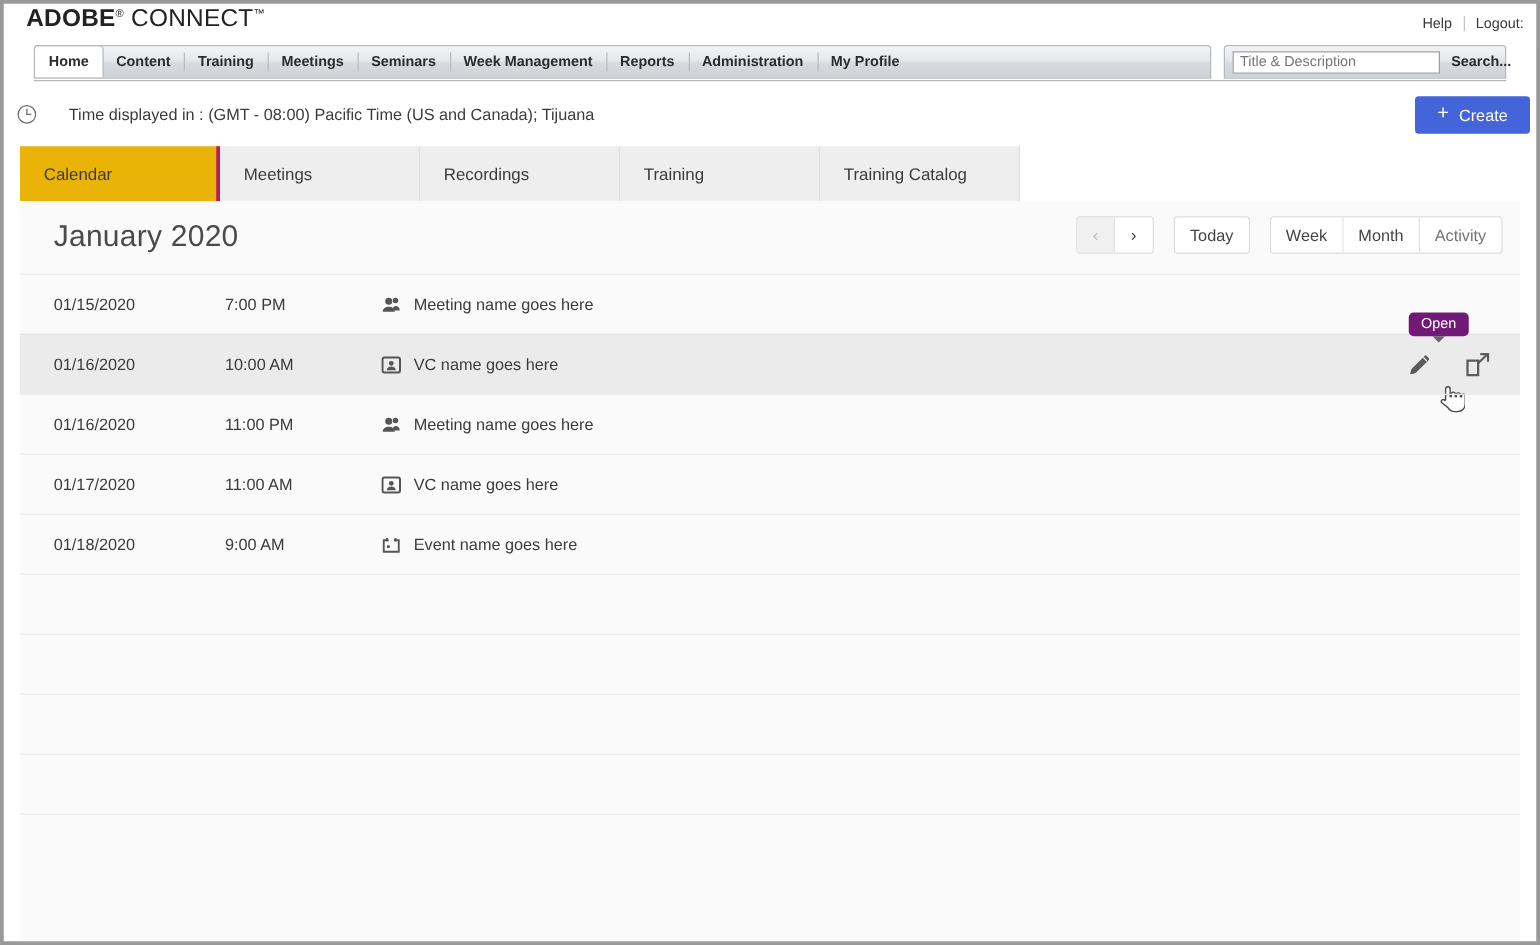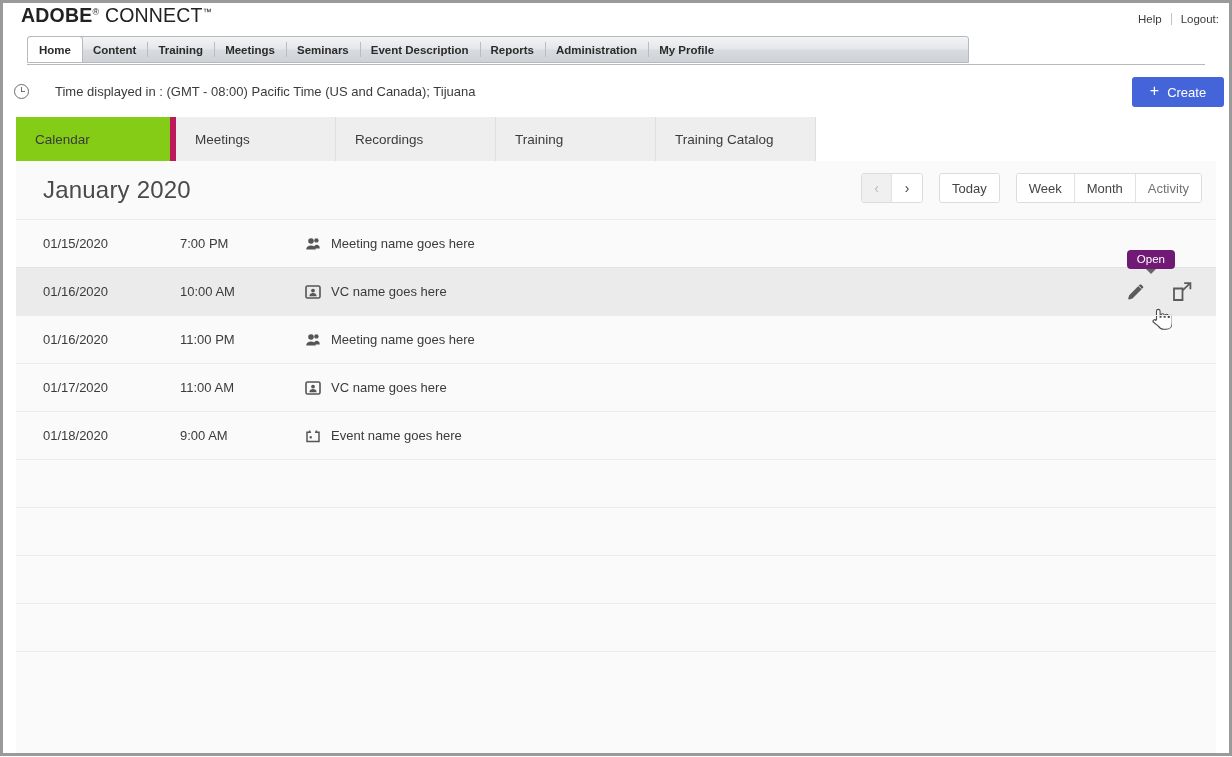--- a/index.html
+++ b/index.html
@@ -225,22 +225,22 @@
     background: #eeeeee;
     border-right: 1px solid #e0e0e0;
     display: flex;
     align-items: center;
     padding-left: 19px;
     font-size: 13.5px;
     color: #3b3b3b;
     cursor: pointer;
   }
   .tab.active {
-    background: #84cc16;
-    border-right: 6px solid #be185d;
+    background: #eab308;
+    border-right: 3px solid #be185d;
   }
 
   
   .panel {
     position: relative;
     margin: 0 13px 0 13px;
     background: #fafafa;
     height: 592px;
   }
 
@@ -384,24 +384,28 @@
     </div>
   </div>
 
   <div class="navwrap">
     <div class="navbar">
       <div class="navitem active">Home</div>
       <div class="navitem">Content</div>
       <div class="navitem">Training</div>
       <div class="navitem">Meetings</div>
       <div class="navitem">Seminars</div>
-      <div class="navitem">Event Description</div>
+      <div class="navitem">Week Management</div>
       <div class="navitem">Reports</div>
       <div class="navitem">Administration</div>
       <div class="navitem">My Profile</div>
+    </div>
+    <div class="searchbar">
+      <input class="search-input" type="text" placeholder="Title &amp; Description" style="">
+      <button class="search-btn">Search...</button>
     </div>
   </div>
   <div class="nav-underline"></div>
 
   <div class="tzrow">
     <span class="clock-icon"></span>
     <span class="tztext">Time displayed in : (GMT - 08:00) Pacific Time (US and Canada); Tijuana</span>
     <button class="create-btn">
       <span class="create-plus">+</span>
       <span>Create</span>

